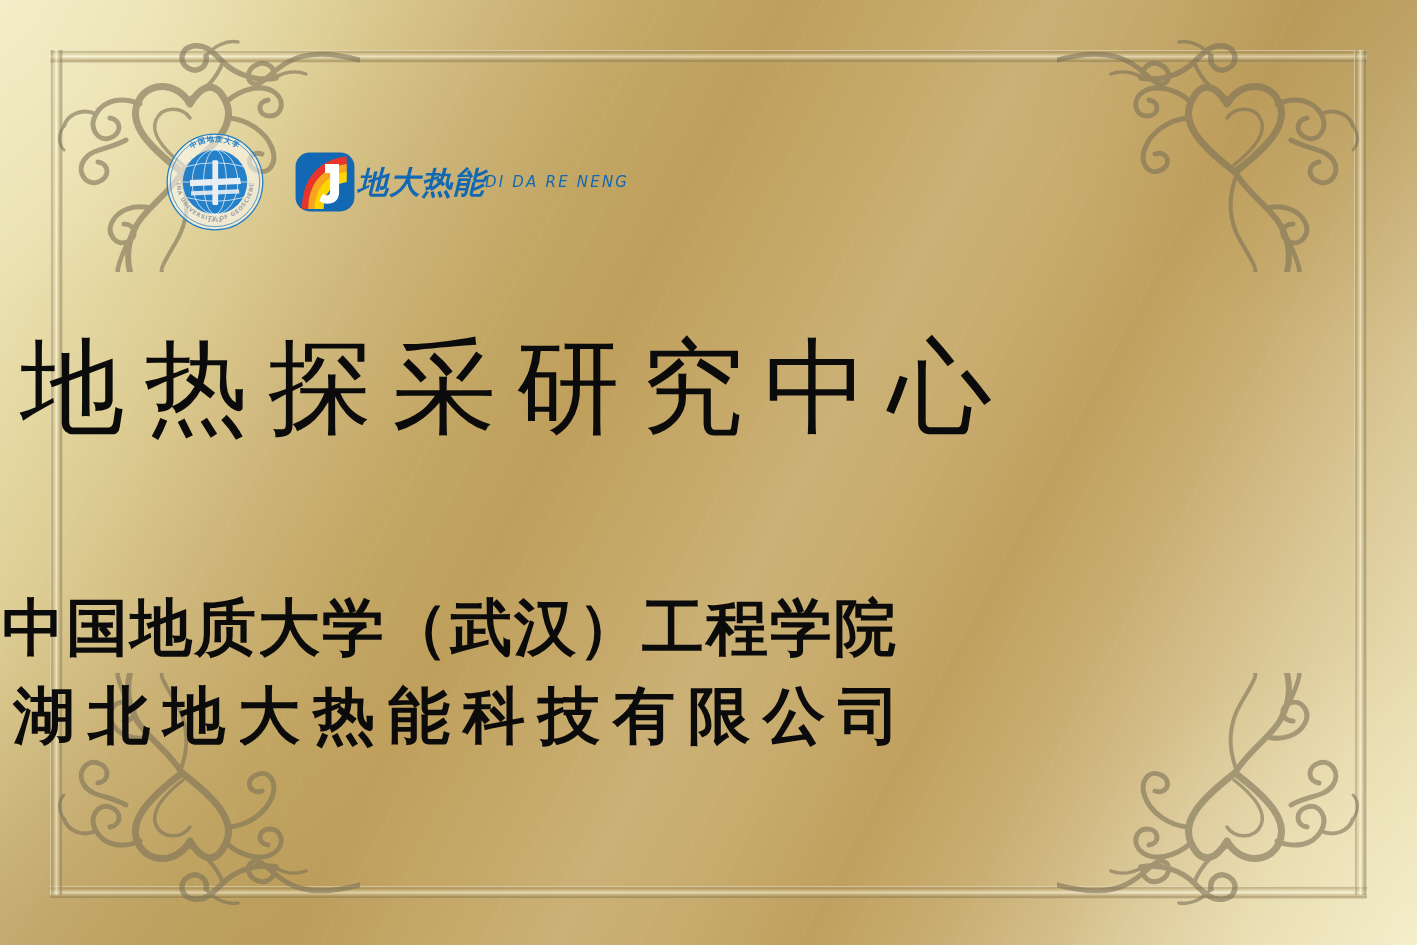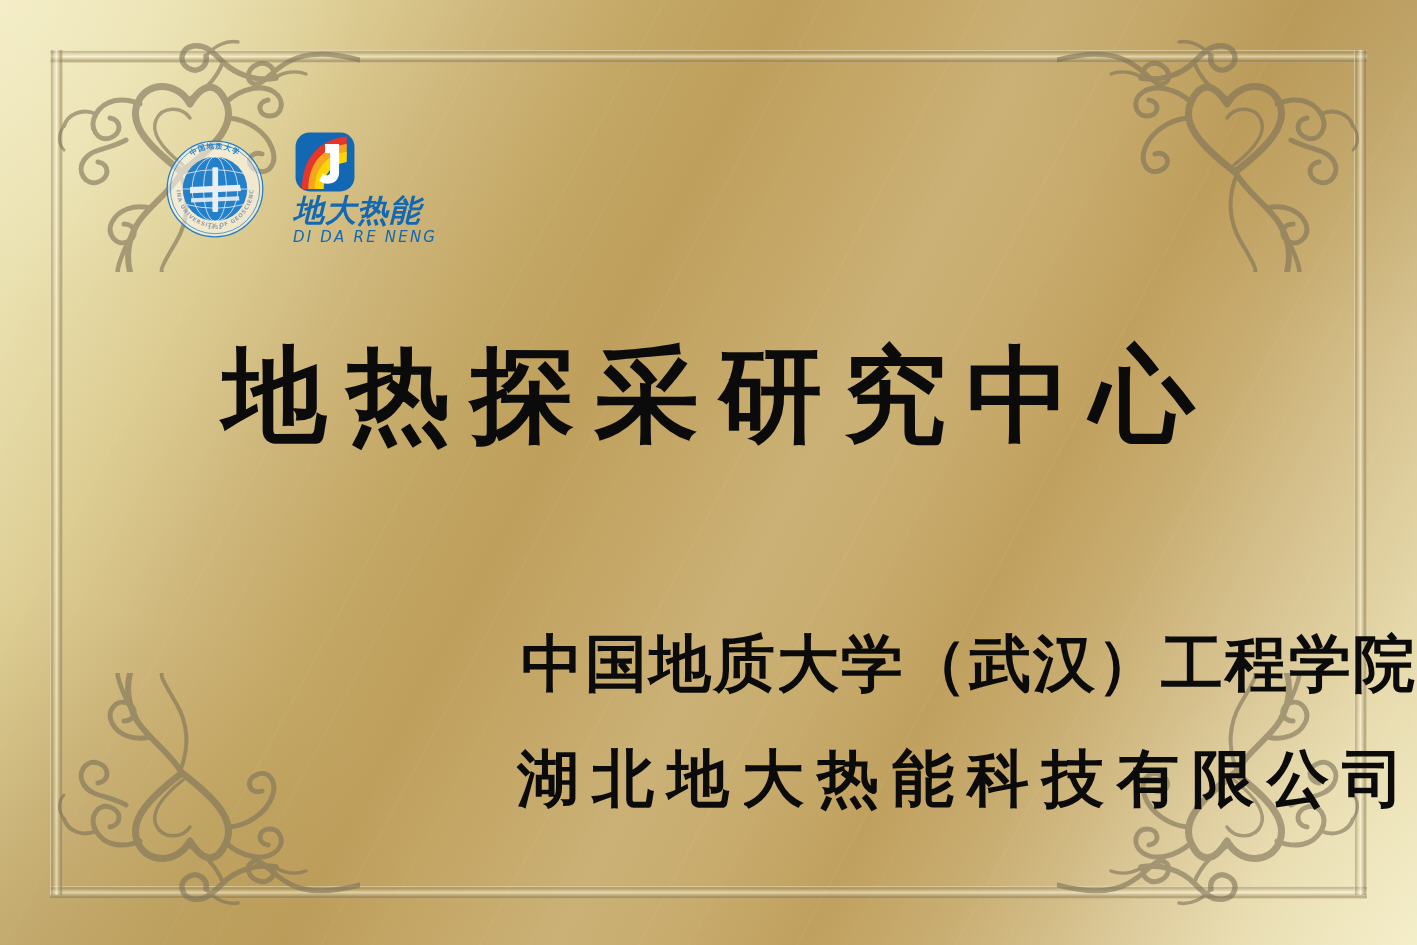--- a/index.html
+++ b/index.html
@@ -121,21 +121,21 @@
   
   #logo-row {
     position: absolute;
     left: 163px;
     top: 130px;
     display: flex;
     align-items: center;
     gap: 26px;
   }
   #seal-logo { width: 104px; height: 104px; display:block; }
-  #brand-logo { display: flex; flex-direction: column; align-items: flex-start; }
+  #brand-logo { display: flex; flex-direction: row; align-items: center; }
   #brand-mark { width: 64px; height: 64px; display:block; margin-bottom: 1px; }
   #brand-cn {
     font-size: 31px;
     font-weight: bold;
     font-style: italic;
     color: #1268b3;
     letter-spacing: 1px;
     line-height: 1;
     white-space: nowrap;
   }
@@ -146,45 +146,44 @@
     color: #1268b3;
     letter-spacing: 2.2px;
     line-height: 1.5;
     white-space: nowrap;
   }
 
   
   #main-title {
     position: absolute;
     left: 0; right: 0;
-    top: 338px;
-    text-align: center;
+    top: 330px;
     font-size: 104px;
-    font-weight: bold;
+    font-weight: normal;
     color: #0b0b0b;
     letter-spacing: 20px;
     text-indent: 20px;
     line-height: 1.1;
     white-space: nowrap;
   }
   #org-lines {
     position: absolute;
     left: 0; right: 0;
-    top: 620px;
-    text-align: right;
+    top: 584px;
+    text-align: left;
   }
   .org-line {
     font-size: 62px;
     font-weight: bold;
     color: #0b0b0b;
     line-height: 1.42;
     white-space: nowrap;
   }
   #org-line-1 { letter-spacing: 2px;  text-indent: 2px; }
-  #org-line-2 { letter-spacing: 13px; text-indent: 13px; margin-top: 27px; }
+  #org-line-2 { letter-spacing: 13px; text-indent: 13px; }
 </style>
 </head>
 <body>
 
 <div id="plaque">
 
   <div id="sheen"></div>
   <div id="vignette"></div>
 
   <div class="rule rule-h" id="rule-top"></div>

